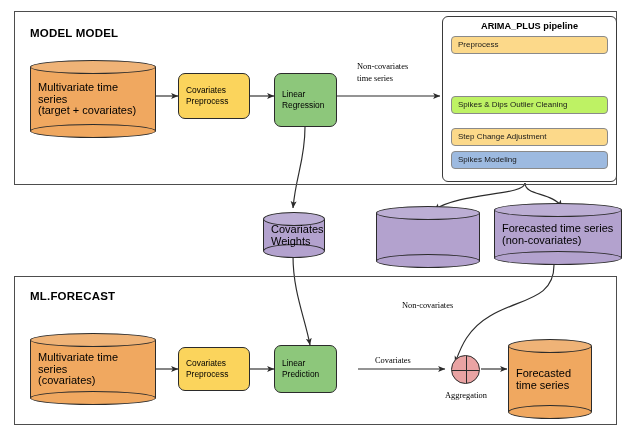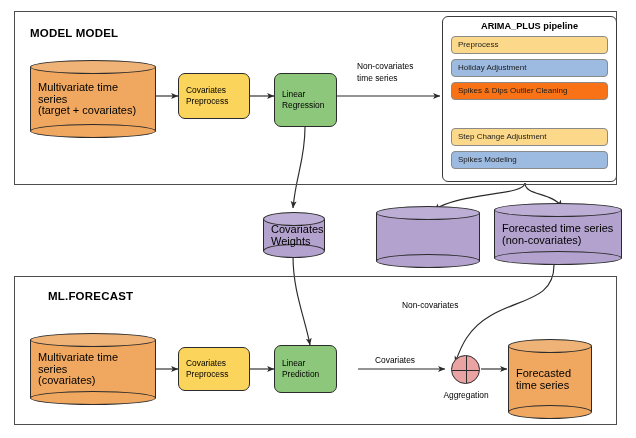--- a/index.html
+++ b/index.html
@@ -29,21 +29,21 @@
   .pipeline-title{position:absolute;top:4px;left:0;right:0;text-align:center;font-size:9.2px;font-weight:bold;color:#000;}
   .prow{position:absolute;left:8px;right:8px;height:18px;border:1px solid #8a8a8a;border-radius:4px;box-sizing:border-box;display:flex;align-items:center;}
   .prow span{padding-left:6px;font-size:8px;color:#1a1a1a;line-height:10px;}
 
   
   .agg{position:absolute;border-radius:50%;border:1.2px solid #2b2b2b;box-sizing:border-box;}
   .agg .h{position:absolute;left:0;right:0;top:50%;height:1.2px;background:#2b2b2b;}
   .agg .v{position:absolute;top:0;bottom:0;left:50%;width:1.2px;background:#2b2b2b;}
 
   
-  .elabel{position:absolute;font-size:8.4px;line-height:11.5px;color:#000;white-space:pre-line;}
+  .elabel{position:absolute;font-size:8.4px;line-height:11.5px;color:#000;white-space:pre-line;font-family:Liberation Serif, serif;}
   .elabel.center{text-align:center;}
 </style>
 </head>
 <body>
 
 <div id="stage">
 
   <svg id="svg-layer" viewBox="0 0 636 438">
     <defs>
       <marker id="ah" markerWidth="7" markerHeight="7" refX="6" refY="3" orient="auto" markerUnits="strokeWidth">
@@ -75,21 +75,21 @@
       <path d="M156,369 L178,369"></path>
 
       <path d="M250,369 L274,369"></path>
     </g>
   </svg>
 
   <div class="node frame" style="left:14px;top:11px;width:603px;height:174px;"></div>
   <div class="frame-title" style="left:30px;top:27px;">MODEL MODEL</div>
 
   <div class="node frame" style="left:14px;top:276px;width:603px;height:149px;"></div>
-  <div class="frame-title" style="left:30px;top:290px;margin-left:18px;">ML.FORECAST</div>
+  <div class="frame-title" style="left:30px;top:290px;">ML.FORECAST</div>
 
   <div class="cyl" style="left:30px;top:60px;width:126px;height:78px;">
     <div class="body" style="background:#f0a860;"></div>
     <div class="bot" style="background:#f0a860;"></div>
     <div class="top" style="background:#efb377;"></div>
     <div class="txt" style="white-space:pre-line;">Multivariate time series
 (target + covariates)</div>
   </div>
 
   <div class="rbox" style="left:178px;top:73px;width:72px;height:46px;background:#fbd45c;">
@@ -103,24 +103,21 @@
   </div>
 
   <div class="elabel" style="left:357px;top:61px;width:86px;">Non-covariates
 time series</div>
 
   <div class="pipeline" style="left:442px;top:16px;width:175px;height:166px;">
     <div class="pipeline-title">ARIMA_PLUS pipeline</div>
     <div class="prow" style="top:19px;background:#fcd98a;">
       <span>Preprocess</span>
     </div>
-    <div class="prow" style="top:42px;background:#9dbae0;">
-      <span>Holiday Adjustment</span>
-    </div>
-    <div class="prow" style="top:65px;background:#f97316;">
+    <div class="prow" style="top:79px;background:#bef264;">
       <span>Spikes &amp; Dips Outlier Cleaning</span>
     </div>
     <div class="prow" style="top:111px;background:#fcd98a;">
       <span>Step Change Adjustment</span>
     </div>
     <div class="prow" style="top:134px;background:#9dbae0;">
       <span>Spikes Modeling</span>
     </div>
   </div>
 

